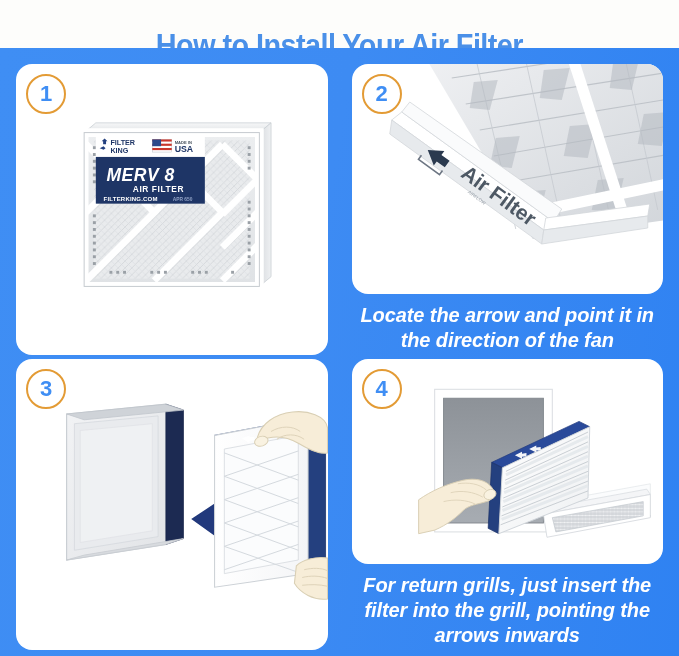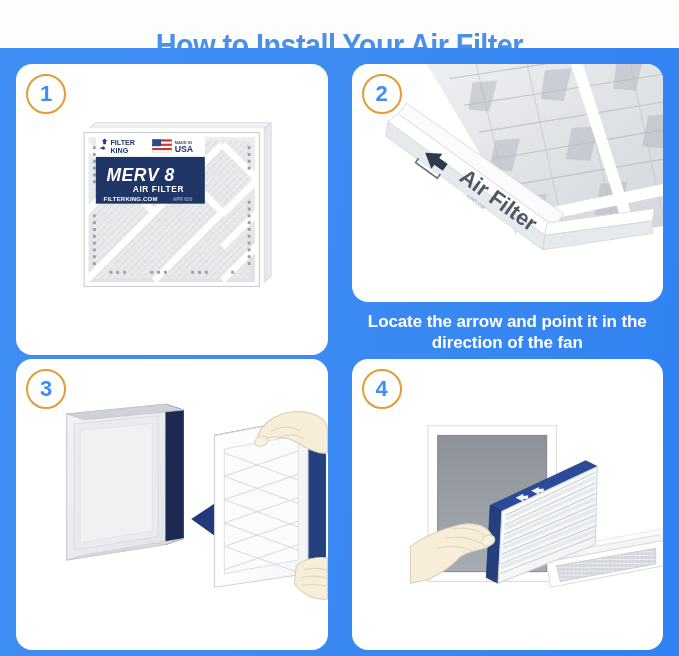--- a/index.html
+++ b/index.html
@@ -34,22 +34,22 @@
     display:grid;grid-template-columns:1fr 1fr;grid-template-rows:1fr 1fr;
     column-gap:24px;row-gap:4px;
     padding:16px 16px 6px 16px;box-sizing:border-box;
   }
   .panel{display:flex;flex-direction:column;min-width:0;}
   .card{
     position:relative;background:#ffffff;border-radius:16px;
     flex:1 1 auto;overflow:hidden;
   }
   .caption{
-    color:#ffffff;font-size:17px;font-weight:700;line-height:1.25;
-    text-align:center;padding:9px 4px 2px 4px;letter-spacing:-0.1px;
+    color:#ffffff;font-size:20px;font-weight:700;line-height:1.25;
+    text-align:center;padding:9px 4px 2px 4px;letter-spacing:-0.1px;font-style:italic;
   }
 
   
   .badge{
     position:absolute;left:10px;top:10px;width:40px;height:40px;
     border-radius:50%;background:#ffffff;
     border:2.5px solid #e39b35;
     display:flex;align-items:center;justify-content:center;
     color:#3f8ef4;font-size:22px;font-weight:700;line-height:1;
     z-index:6;box-sizing:border-box;
@@ -424,16 +424,17 @@
                        C124,133 136,136 142,144 C147,151 144,158 136,160
                        C126,163 116,164 110,170 C102,178 92,186 78,192 Z" fill="#f7edd8" stroke="#d9cfb4" stroke-width="1.1"></path>
               <path d="M104,140 C116,138 128,140 136,147" fill="none" stroke="#ddd2b8" stroke-width="1"></path>
               <path d="M96,150 C108,147 122,149 132,155" fill="none" stroke="#ddd2b8" stroke-width="1"></path>
               <path d="M88,160 C100,157 114,158 124,163" fill="none" stroke="#ddd2b8" stroke-width="1"></path>
               <ellipse cx="140" cy="152" rx="7" ry="5.4" transform="rotate(-24 140 152)" fill="#f9f2e1" stroke="#d9cfb4" stroke-width="1"></ellipse>
             </g>
           </svg>
         </div>
       </div>
+      <div class="caption">For return grills, just insert the filter into the grill, pointing the arrows inwards</div>
     </div>
 
   </div>
 </div>
 
 </body></html>

